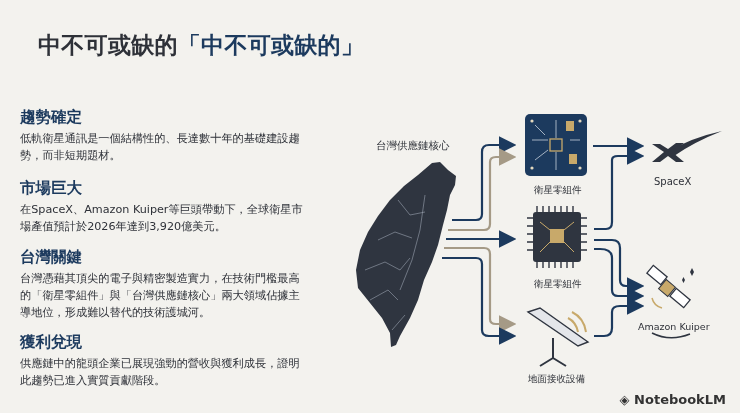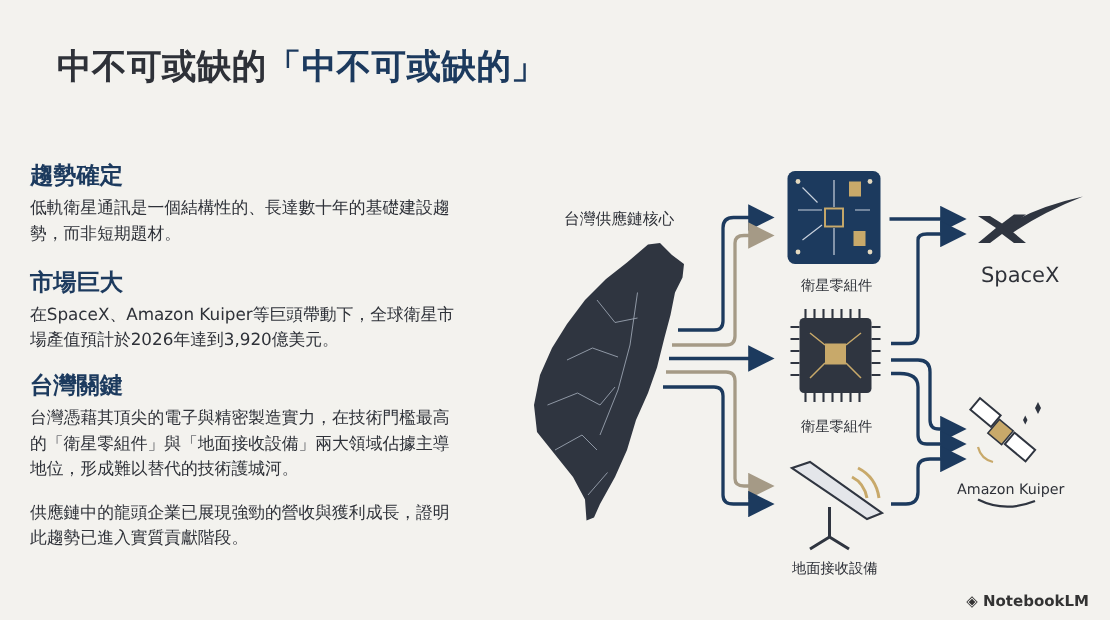--- a/index.html
+++ b/index.html
@@ -4,43 +4,44 @@
 <style>
   html, body { margin:0; padding:0; }
   body { width:740px; height:413px; background:#f3f2ee; position:relative; overflow:hidden;
          font-family:"DejaVu Sans", "Liberation Sans", sans-serif; color:#2a2d33; }
   .title { position:absolute; left:38px; top:28px; font-size:23px; font-weight:bold; line-height:34px; color:#2e3138; letter-spacing:0.3px; }
   .title .hl { color:#1c3a5e; }
   .sec { position:absolute; left:20px; width:290px; }
   .sec h3 { margin:0; font-size:15.5px; font-weight:bold; color:#1c3a5e; line-height:22px; }
   .sec p { margin:2px 0 0 0; font-size:11.2px; line-height:17px; color:#2e3138; }
   .lbl { position:absolute; font-size:10.5px; color:#2e3138; }
-  .footer { position:absolute; right:14px; bottom:6px; font-size:10px; color:#333; font-weight:bold;text-align:right; }
+  .footer { position:absolute; right:14px; bottom:6px; font-size:13px; color:#333; font-weight:bold;text-align:right; }
   svg { position:absolute; left:0; top:0; }
 </style>
 </head>
 <body>
 
 <div class="title">
   <div><span>中不可或缺的</span><span class="hl">「中不可或缺的」</span></div>
 </div>
 
 <div class="sec" style="top:106px;">
   <h3>趨勢確定</h3>
   <p>低軌衛星通訊是一個結構性的、長達數十年的基礎建設趨勢，而非短期題材。</p>
 </div>
 <div class="sec" style="top:177px;">
   <h3>市場巨大</h3>
   <p>在SpaceX、Amazon Kuiper等巨頭帶動下，全球衛星市場產值預計於2026年達到3,920億美元。</p>
 </div>
 <div class="sec" style="top:246px;">
   <h3>台灣關鍵</h3>
-  <p>台灣憑藉其頂尖的電子與精密製造實力，在技術門檻最高的「衛星零組件」與「地面接收設備」兩大領域佔據主導地位，形成難以替代的技術護城河。</p>
+  <p>台灣憑藉其頂尖的電子與精密製造實力，在技術門檻最高的「衛星零組件」與「台灣供應鏈核心」兩大領域佔據主導地位，形成難以替代的技術護城河。</p>
 </div>
 <div class="sec" style="top:331px;">
+  <h3>獲利兌現</h3>
   <p>供應鏈中的龍頭企業已展現強勁的營收與獲利成長，證明此趨勢已進入實質貢獻階段。</p>
 </div>
 
 <svg width="740" height="413" viewBox="0 0 740 413">
   <defs>
     <marker id="an" markerWidth="8" markerHeight="8" refX="6" refY="4" orient="auto">
         <path d="M0,0 L8,4 L0,8 z" fill="#1c3a5e"></path>
       </marker>
     <marker id="at" markerWidth="8" markerHeight="8" refX="6" refY="4" orient="auto">
         <path d="M0,0 L8,4 L0,8 z" fill="#a59a86"></path>
@@ -101,16 +102,16 @@
     <path d="M690,272 l2,-4 l2,4 l-2,4 z M682,280 l1.5,-3 l1.5,3 l-1.5,3 z" fill="#2f3540"></path>
     <path d="M652,298 Q654,306 662,308" stroke="#c8a96a" stroke-width="1.5" fill="none"></path>
     <path d="M652,333 Q670,342 690,334" stroke="#2f3540" stroke-width="1.5" fill="none"></path>
   </g>
 </svg>
 
 <div class="lbl" style="left:376px; top:139px;">台灣供應鏈核心</div>
 <div class="lbl" style="left:534px; top:184px; font-size:9.5px;">衛星零組件</div>
 <div class="lbl" style="left:534px; top:278px; font-size:9.5px;">衛星零組件</div>
 <div class="lbl" style="left:528px; top:373px; font-size:9.5px;">地面接收設備</div>
-<div class="lbl" style="left:654px; top:176px; font-size:14px;">SpaceX</div>
+<div class="lbl" style="left:654px; top:176px; font-size:10px;">SpaceX</div>
 <div class="lbl" style="left:638px; top:321px; font-size:9.5px;">Amazon Kuiper</div>
 
 <div class="footer">◈ <span>NotebookLM</span></div>
 
 </body></html>

